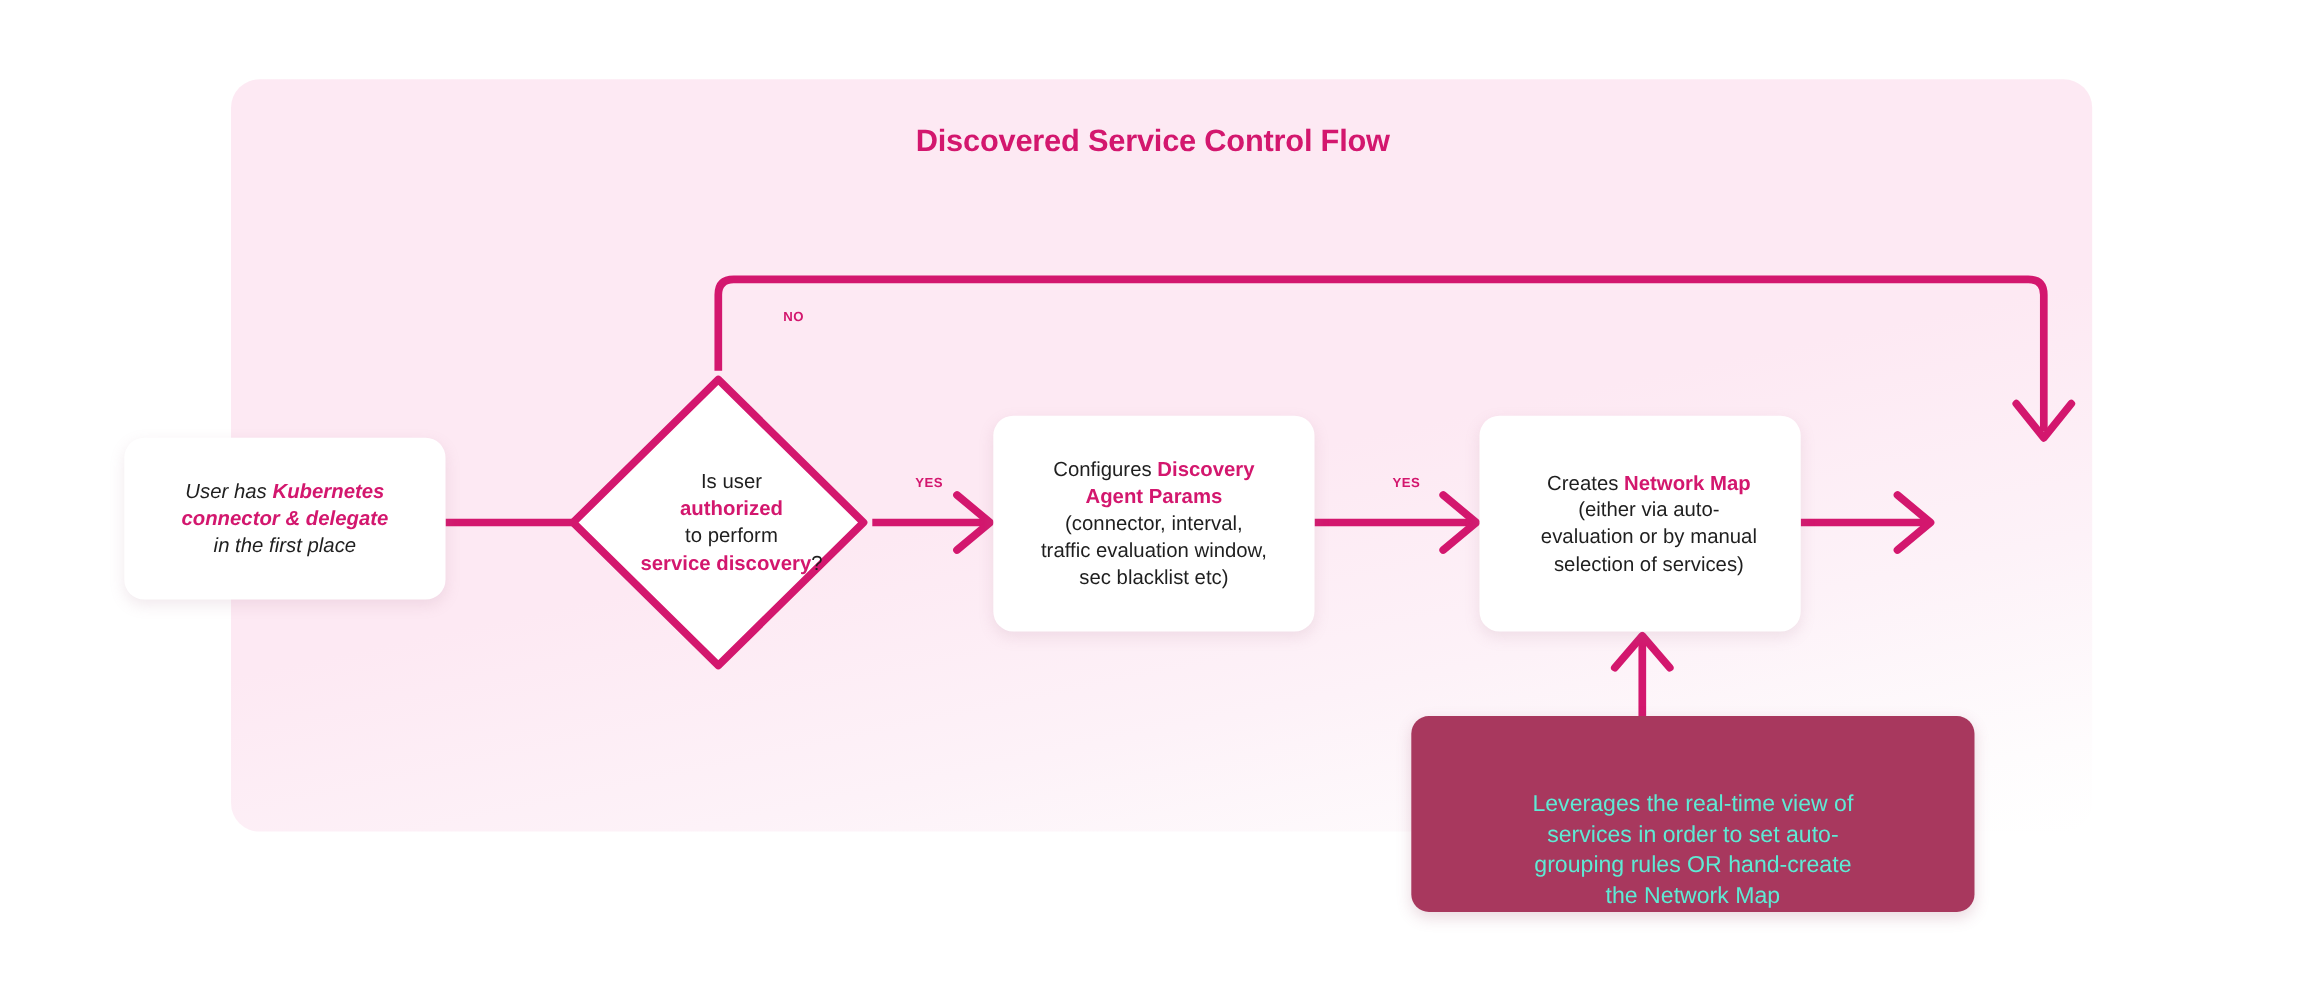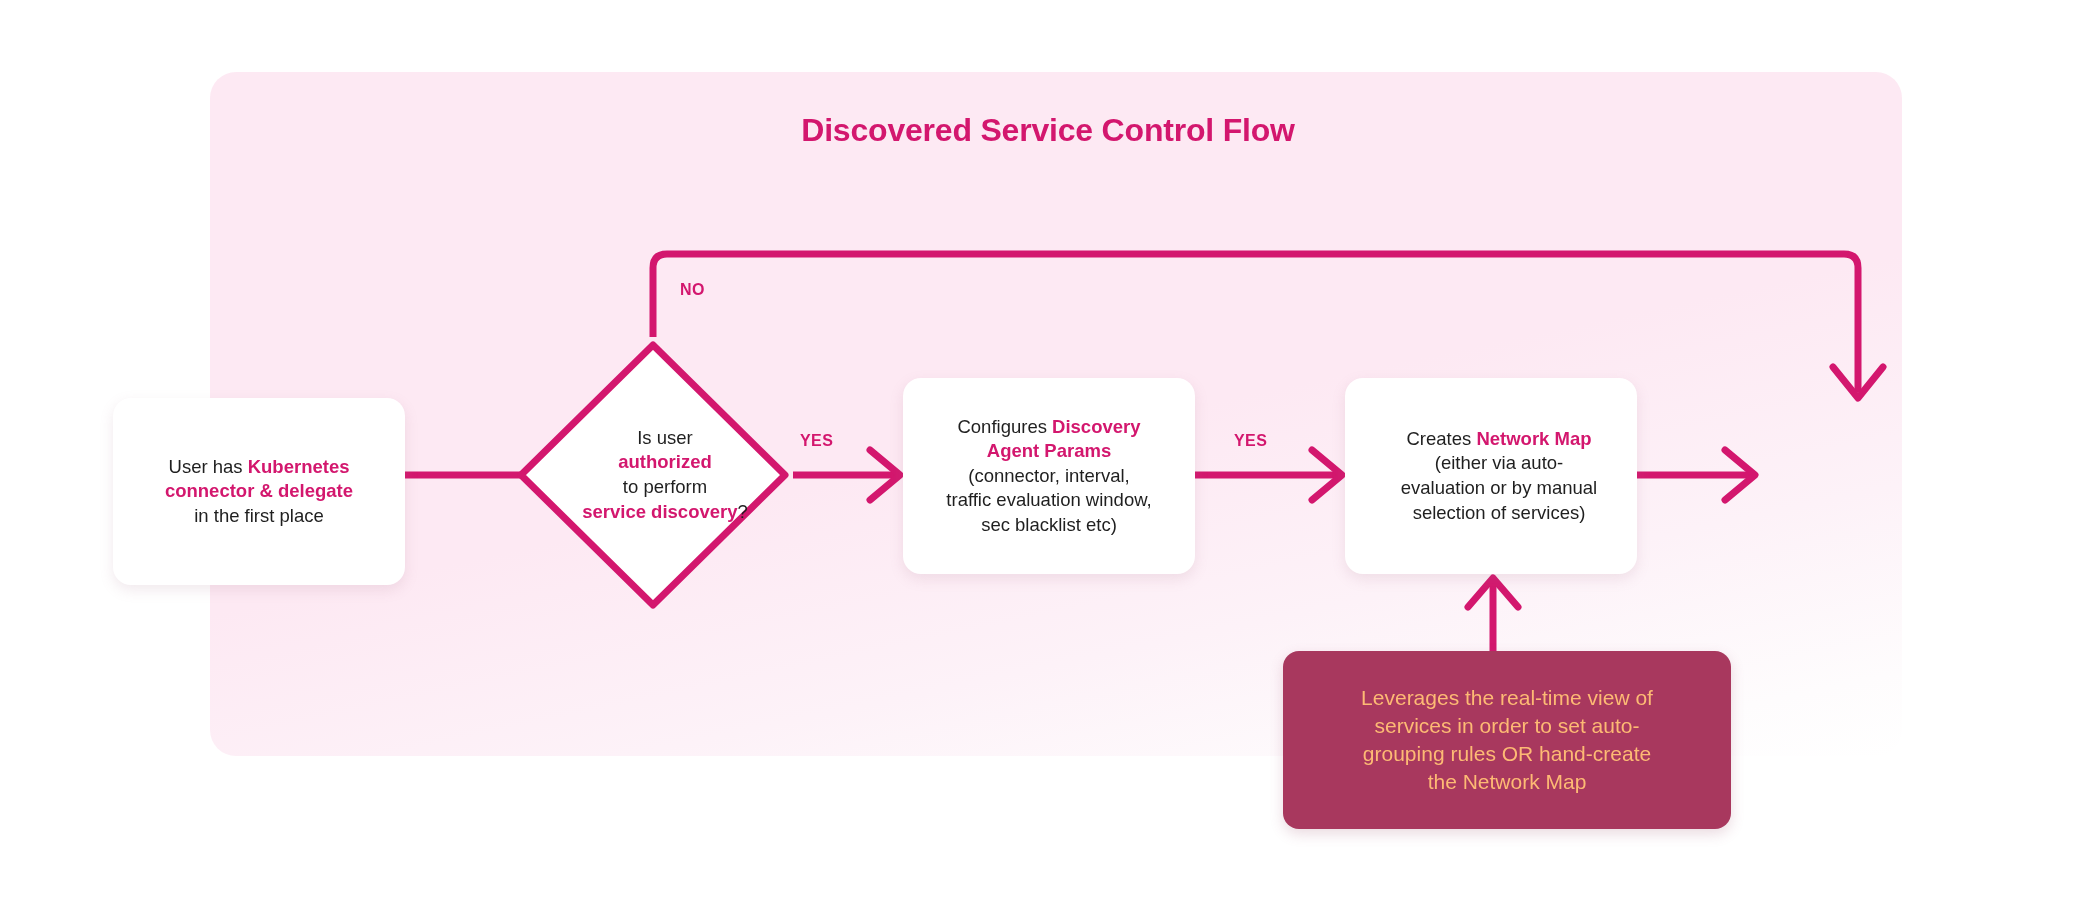--- a/index.html
+++ b/index.html
@@ -43,21 +43,21 @@
     pointer-events: none;
   }
 
   
   .title {
     position: absolute;
     left: 0;
     top: 112px;
     width: 2096px;
     text-align: center;
-    font-size: 32px;
+    font-size: 28px;
     font-weight: bold;
     letter-spacing: -0.2px;
     color: #d3176e;
   }
 
   
   .node {
     position: absolute;
     background: #ffffff;
     border-radius: 18px;
@@ -67,21 +67,21 @@
     justify-content: center;
     text-align: center;
     box-sizing: border-box;
     color: #1f1f1f;
     font-size: 18.5px;
     line-height: 1.33;
   }
   .node .inner { padding: 0 14px; }
   .hl { color: #d3176e; font-weight: bold; }
 
-  #node-start   { left: 113px;  top: 398px; width: 292px; height: 187px; }
+  #node-start   { left: 113px;  top: 398px; width: 292px; height: 147px; font-style: italic; }
   #node-params  { left: 903px;  top: 378px; width: 292px; height: 196px; }
   #node-netmap  { left: 1345px; top: 378px; width: 292px; height: 196px; padding-left: 16px; }
   #node-end     { left: 1758px; top: 406px; width: 228px; height: 144px;
                   font-size: 32px; color: #d3176e; }
 
   
   #node-decision {
     position: absolute;
     left: 513px;
     top: 337px;
@@ -100,43 +100,44 @@
     font-size: 18.5px;
     line-height: 1.33;
     color: #1f1f1f;
   }
 
   
   #note-box {
     position: absolute;
     left: 1283px;
     top: 651px;
-    width: 448px;
+    width: 512px;
     height: 178px;
     border-radius: 16px;
     background: #a8385e;
-    color: #fdba74;
+    color: #5eead4;
     display: flex;
-    align-items: center;
+    align-items: flex-end;
     justify-content: center;
     text-align: center;
     font-size: 21px;
     line-height: 1.33;
     box-shadow: 0 5px 14px rgba(150, 70, 100, 0.2);
     box-sizing: border-box;
   }
   #note-box .inner { padding: 0 20px; }
 
   
   .edge-label {
     position: absolute;
-    font-size: 16px;
+    font-size: 12px;
     font-weight: bold;
     color: #d3176e;
     letter-spacing: 0.4px;
+    margin-left: 32px;
   }
   #label-no   { left: 680px;  top: 281px; }
   #label-yes1 { left: 800px;  top: 432px; }
   #label-yes2 { left: 1234px; top: 432px; }
 </style>
 </head>
 <body>
 
 <div id="canvas">
 

